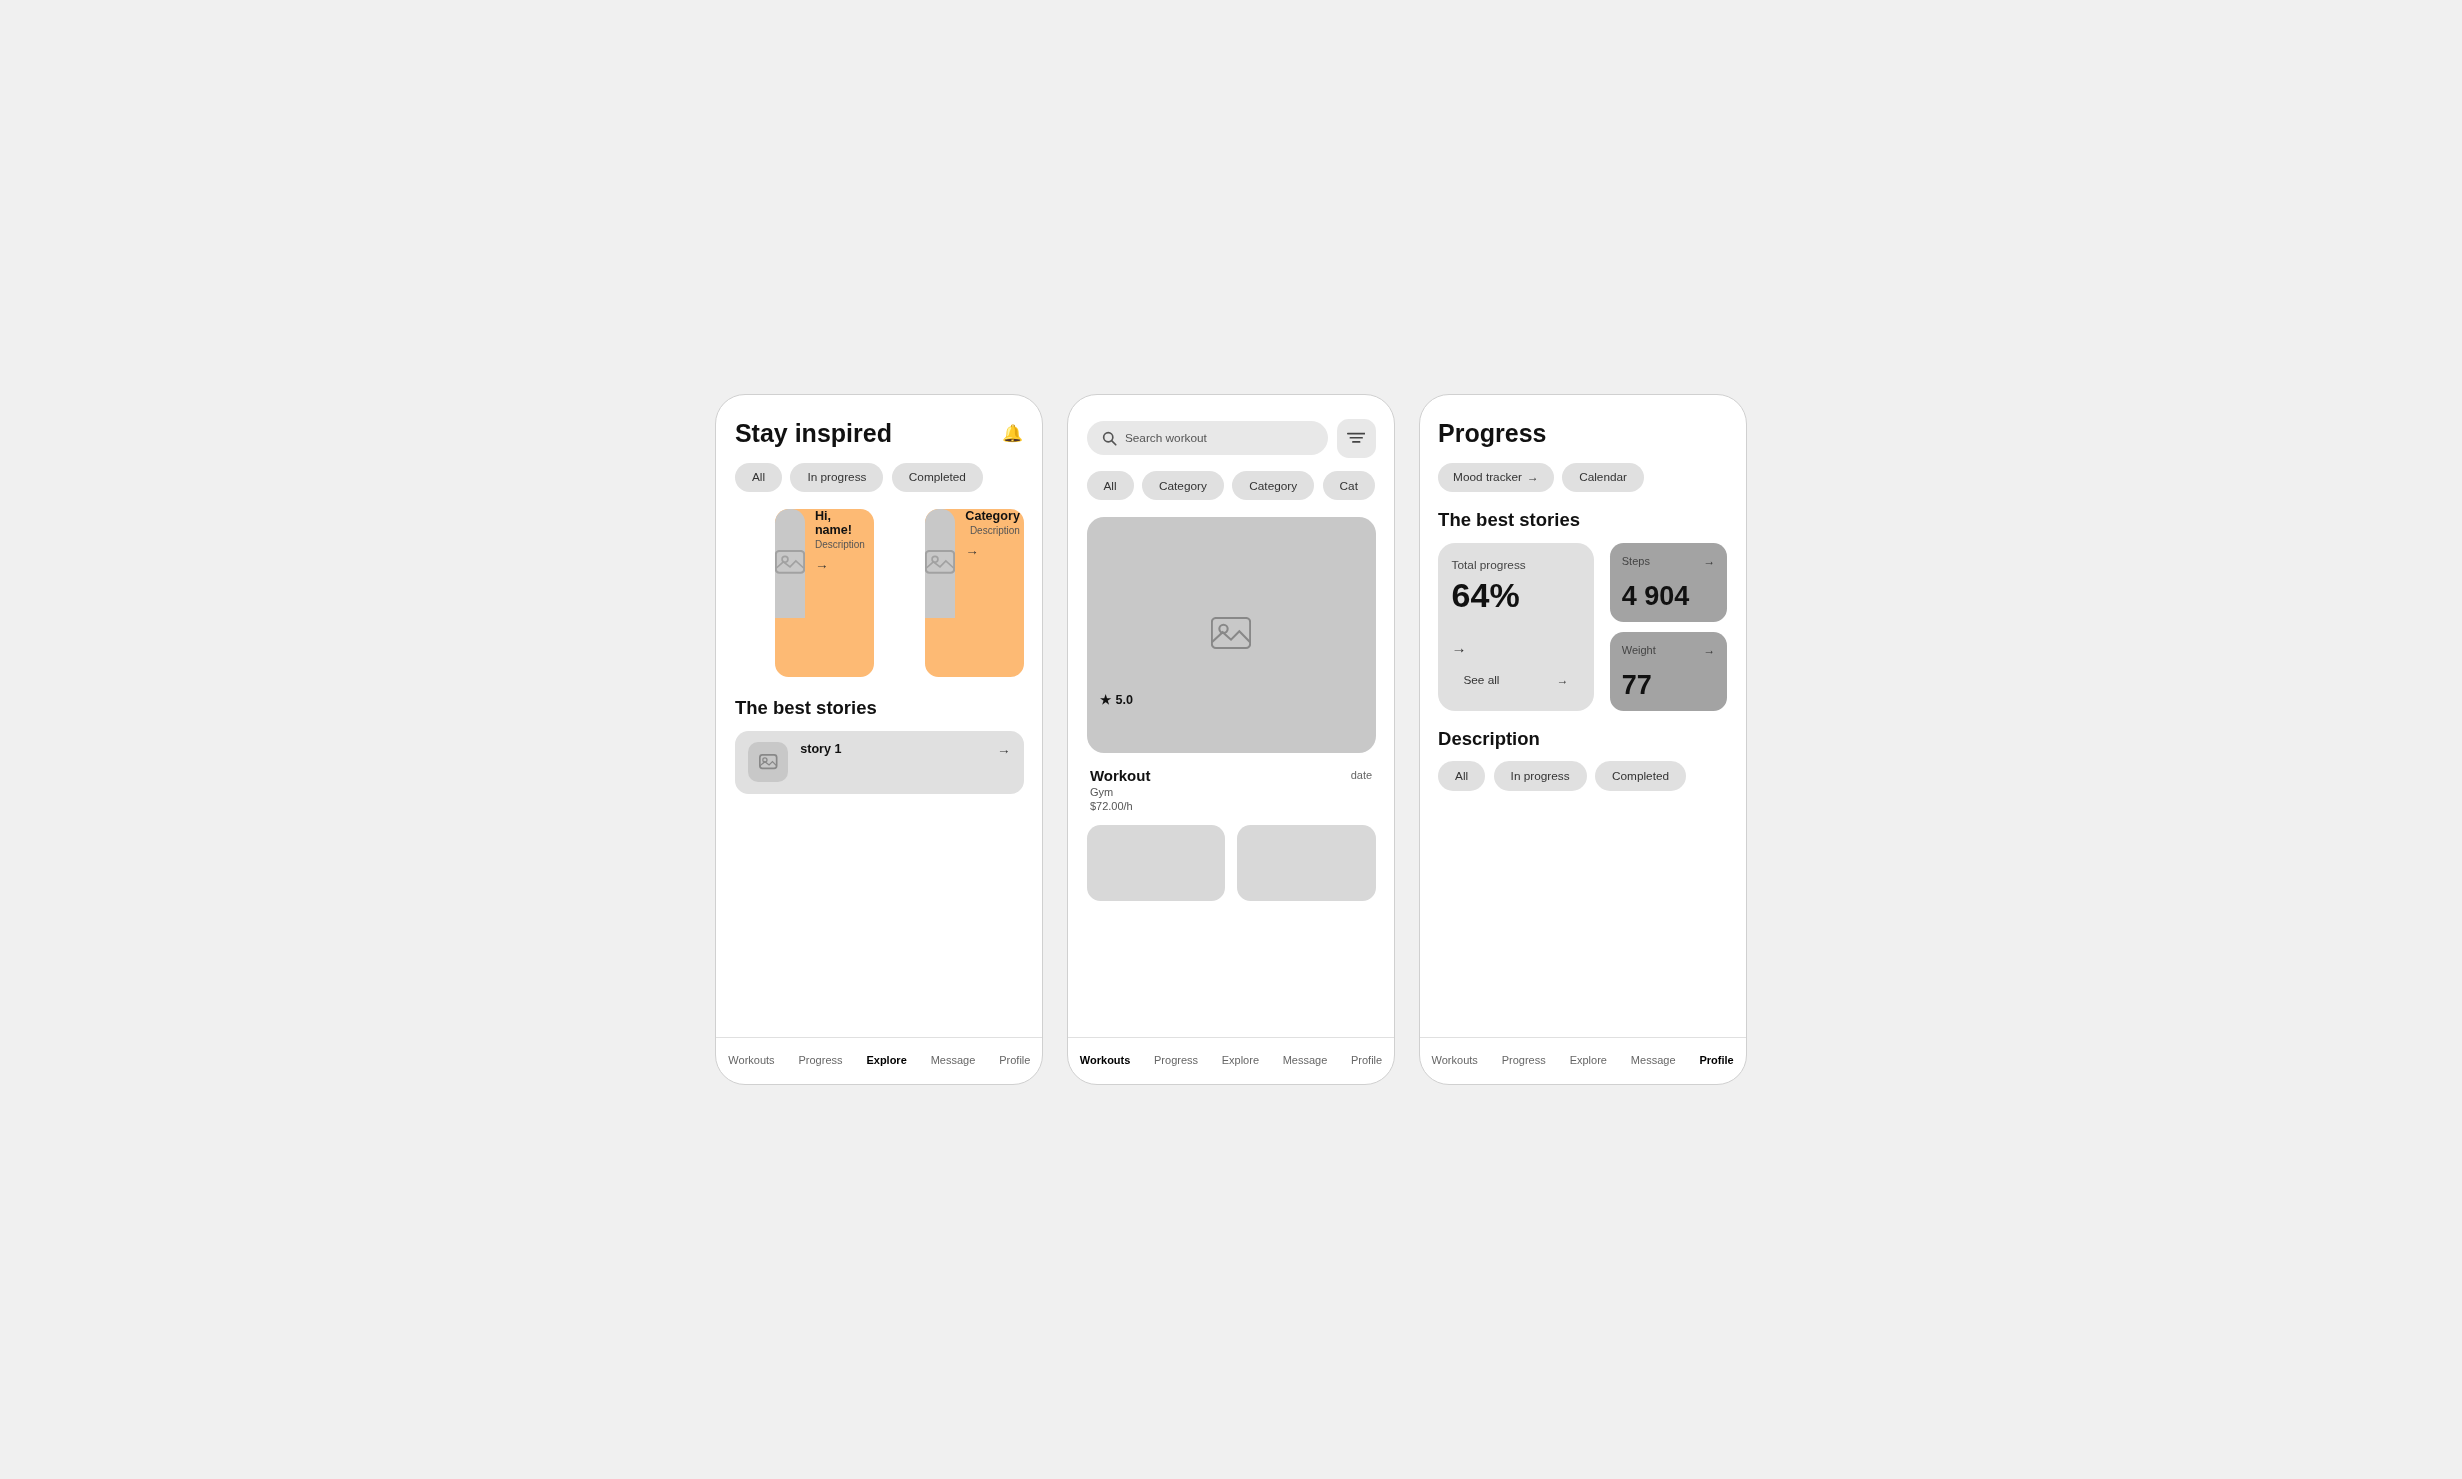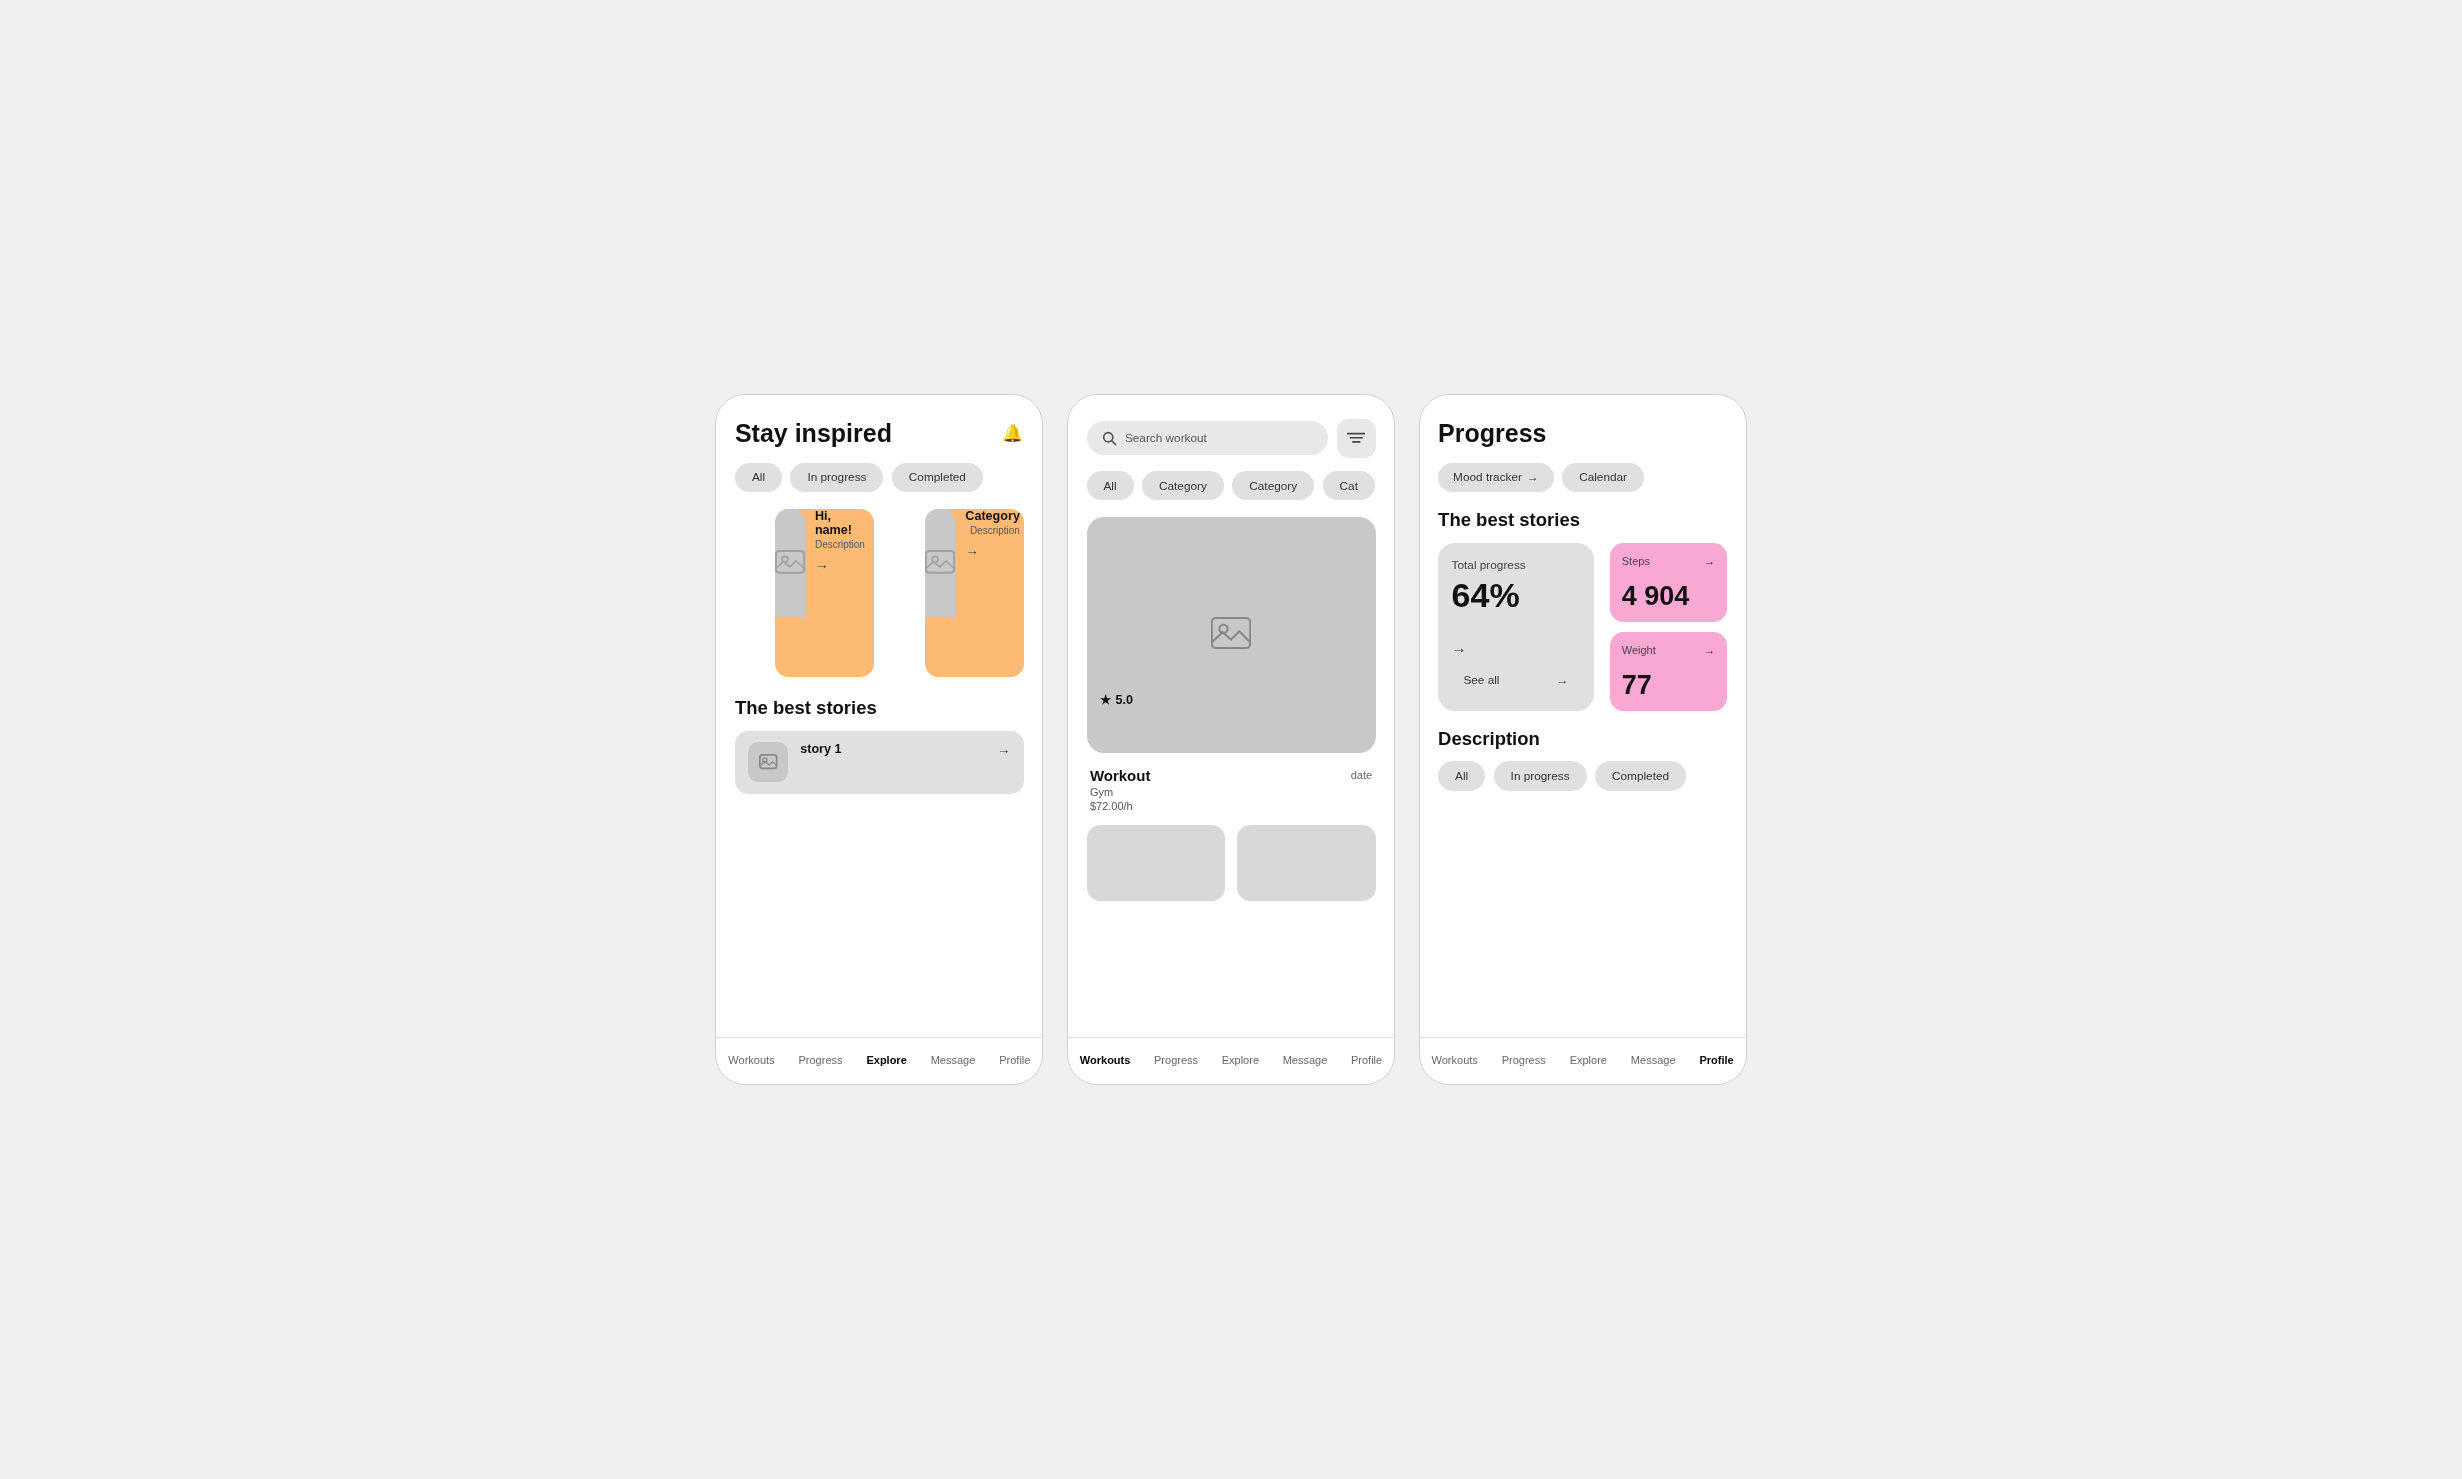--- a/index.html
+++ b/index.html
@@ -331,21 +331,21 @@
       color: #333;
       cursor: pointer;
     }
     .stat-side {
       display: flex;
       flex-direction: column;
       gap: 10px;
       flex: 1;
     }
     .stat-side-card {
-      background: #f9a8d4;
+      background: #a3a3a3;
       border-radius: 13.5px;
       padding: 11.8px 11.8px;
       flex: 1;
       display: flex;
       flex-direction: column;
       justify-content: space-between;
     }
     .stat-side-header {
       display: flex;
       justify-content: space-between;

